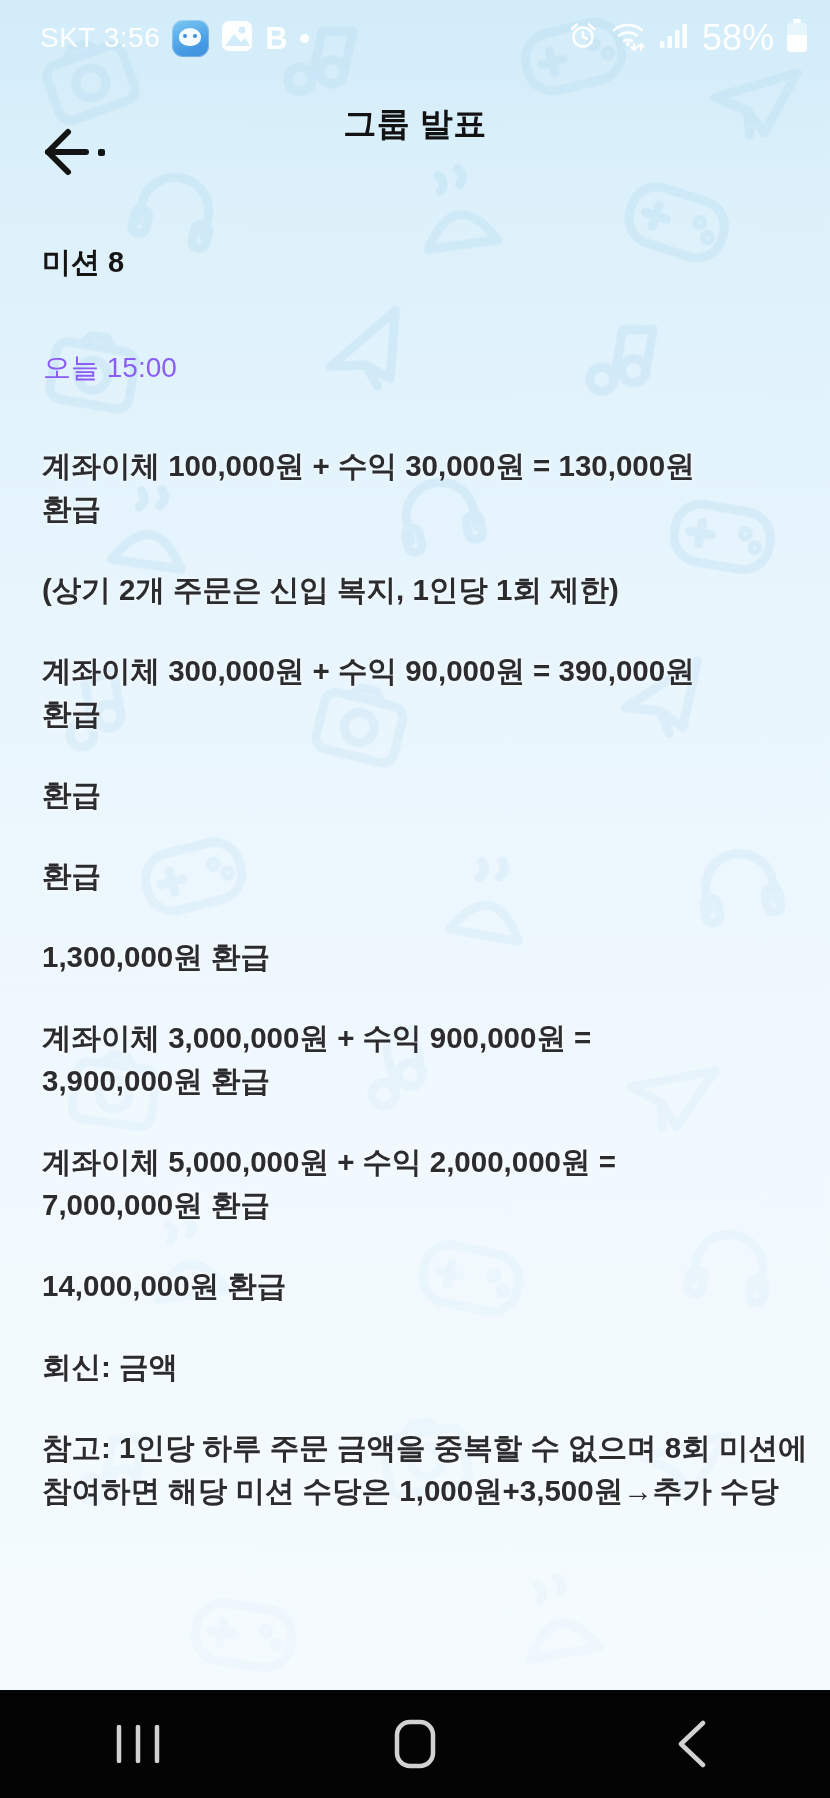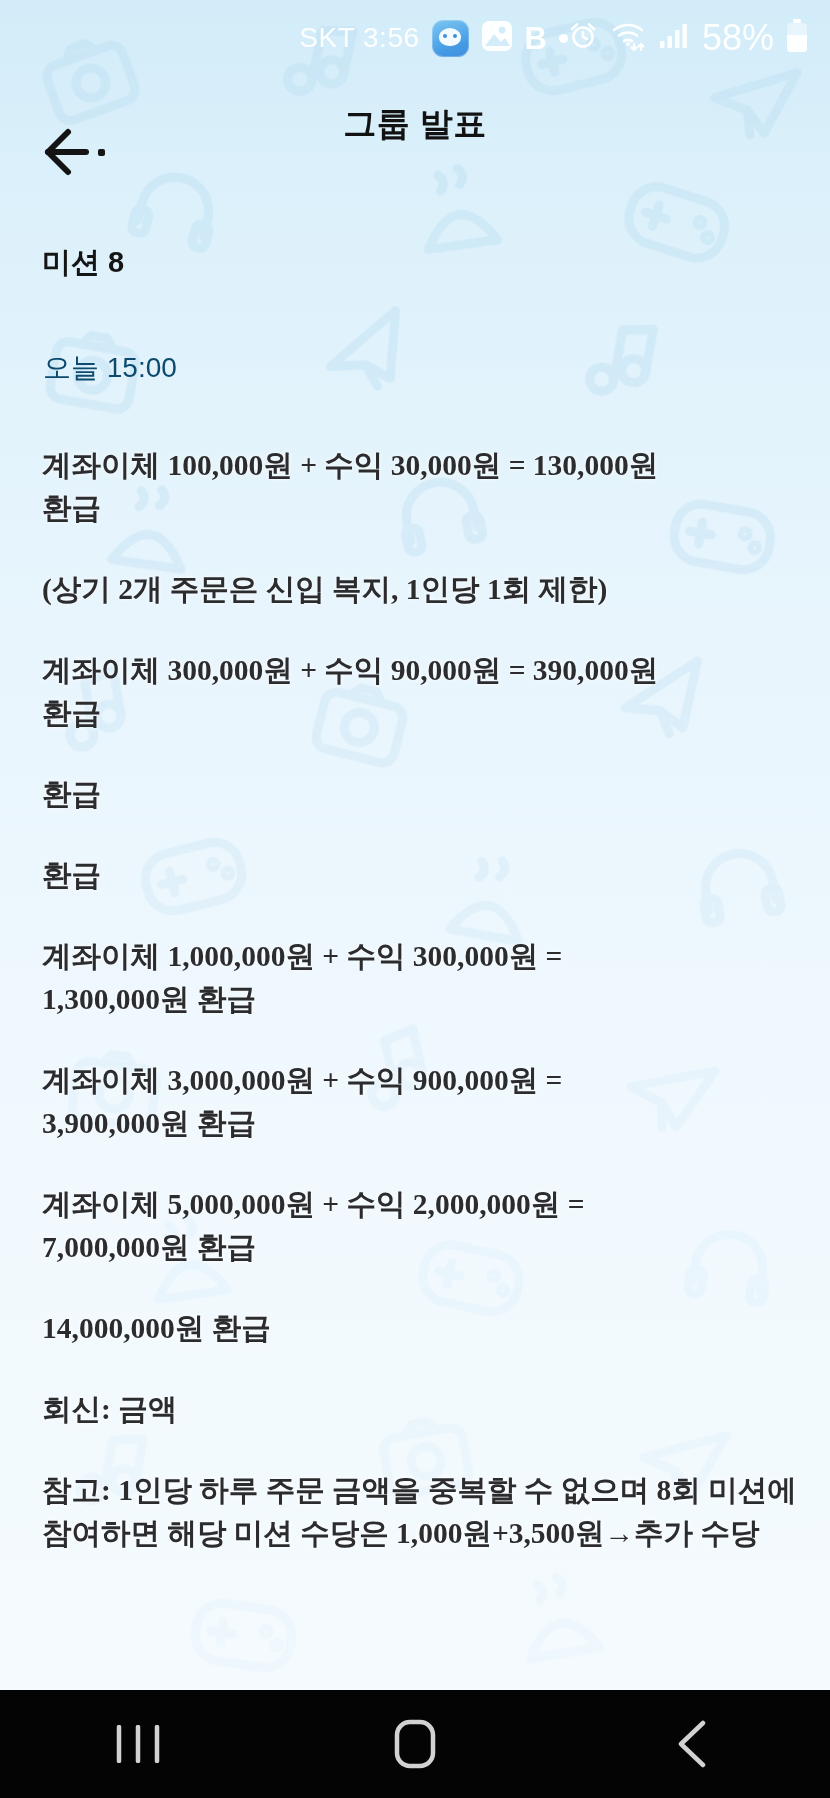--- a/index.html
+++ b/index.html
@@ -10,21 +10,21 @@
     -webkit-font-smoothing:antialiased;
   }
   .pattern-layer{
     position:absolute;inset:0;pointer-events:none;
     -webkit-mask-image:linear-gradient(180deg,rgba(0,0,0,.95) 0%,rgba(0,0,0,.75) 30%,rgba(0,0,0,.35) 60%,rgba(0,0,0,.18) 100%);
     mask-image:linear-gradient(180deg,rgba(0,0,0,.95) 0%,rgba(0,0,0,.75) 30%,rgba(0,0,0,.35) 60%,rgba(0,0,0,.18) 100%);
   }
   
   .status-bar{
     position:absolute;top:0;left:0;right:0;height:62px;
-    display:flex;align-items:center;justify-content:flex-end;
+    display:flex;align-items:center;justify-content:space-between;
     padding:14px 22px 0 40px;box-sizing:border-box;
     color:rgba(255,255,255,.96);
   }
   .sb-left,.sb-right{display:flex;align-items:center;gap:12px;}
   .sb-time{font-size:28px;font-weight:400;letter-spacing:.5px;}
   .sb-appicon{
     width:37px;height:37px;border-radius:11px;
     background:linear-gradient(160deg,#7cc8f2 0%,#459ae4 70%,#3f8fdc 100%);
     position:relative;box-shadow:0 0 0 1px rgba(255,255,255,.25) inset;
   }
@@ -43,29 +43,29 @@
     font-size:33px;font-weight:700;color:#121212;letter-spacing:.5px;
   }
   .back-btn{position:absolute;left:40px;top:126px;width:74px;height:52px;cursor:pointer;}
   
   .post-title{
     position:absolute;left:42px;top:243px;
     font-size:29px;font-weight:700;color:#151515;
   }
   .post-timestamp{
     position:absolute;left:43px;top:349px;
-    font-size:28px;font-weight:400;color:#0c4a6e;
+    font-size:28px;font-weight:400;color:#8b5cf6;
   }
   .post-body{
     position:absolute;left:42px;top:444px;right:34px;
     color:#2c2c2e;font-size:29.5px;font-weight:700;
     text-shadow:0 0 5px rgba(255,255,255,.85);
   }
   .post-body .para{margin:0 0 38px 0;}
-  .post-body .line{line-height:43px;white-space:nowrap;font-family:Liberation Serif, serif;}
+  .post-body .line{line-height:43px;white-space:nowrap;}
   
   .nav-bar{
     position:absolute;left:0;right:0;bottom:0;height:108px;background:#040404;
     display:flex;align-items:center;
   }
   .nav-slot{flex:1;display:flex;align-items:center;justify-content:center;height:100%;cursor:pointer;}
 </style>
 </head>
 <body>
 
@@ -213,21 +213,20 @@
       <div class="line">계좌이체 300,000원 + 수익 90,000원 = 390,000원</div>
       <div class="line">환급</div>
     </div>
     <div class="para">
       <div class="line">환급</div>
     </div>
     <div class="para">
       <div class="line">환급</div>
     </div>
     <div class="para">
-      <div class="line">계좌이체 1,000,000원 + 수익 300,000원 =</div>
       <div class="line">1,300,000원 환급</div>
     </div>
     <div class="para">
       <div class="line">계좌이체 3,000,000원 + 수익 900,000원 =</div>
       <div class="line">3,900,000원 환급</div>
     </div>
     <div class="para">
       <div class="line">계좌이체 5,000,000원 + 수익 2,000,000원 =</div>
       <div class="line">7,000,000원 환급</div>
     </div>

